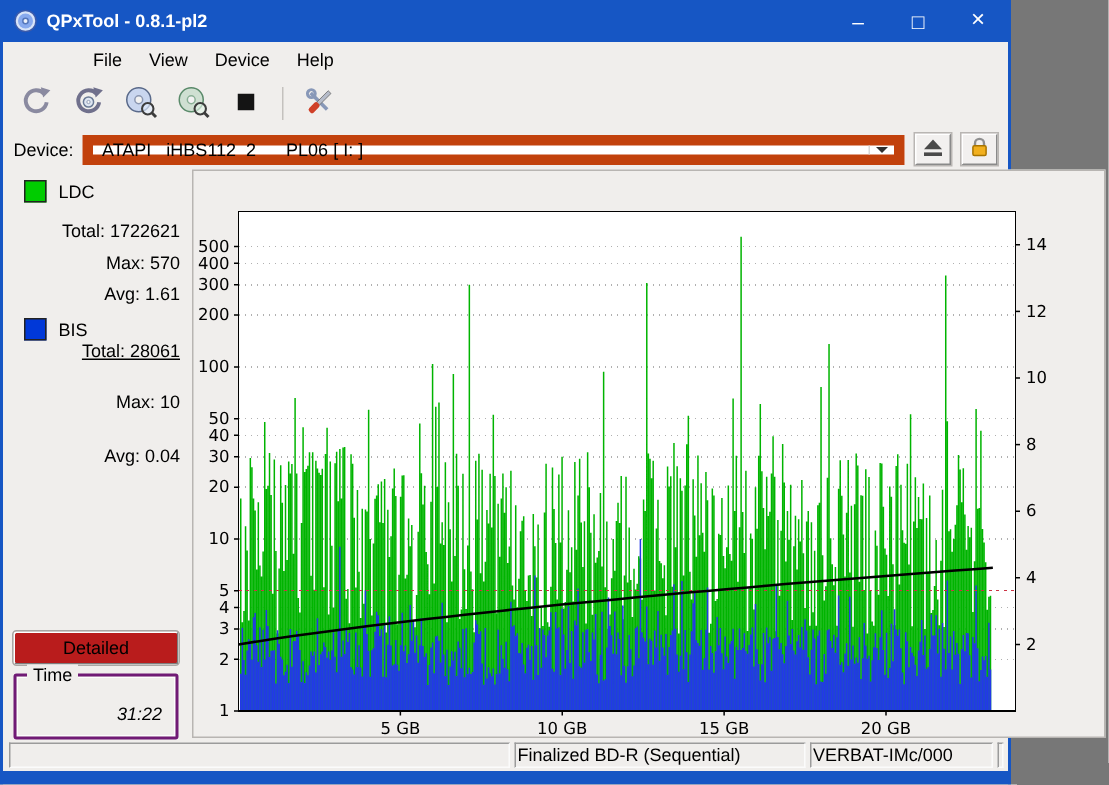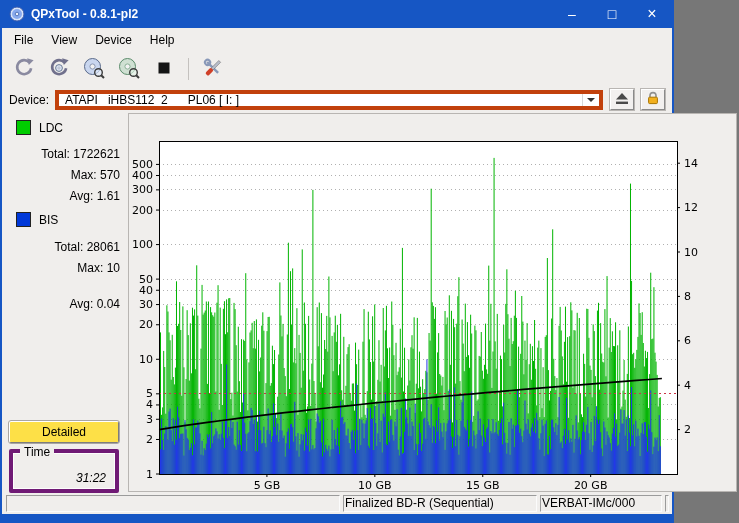--- a/index.html
+++ b/index.html
@@ -8,42 +8,42 @@
   .window{width:674px;height:523px;display:flex;flex-direction:column;background:var(--bg);
           border-left:2px solid var(--blue);border-right:2px solid var(--blue);border-bottom:9px solid var(--blue);}
   
   .titlebar{height:28px;flex:0 0 28px;background:var(--blue);color:#fff;display:flex;align-items:center;padding-left:7px;}
   .titlebar .app-icon{display:flex;align-items:center;margin-right:6px;}
   .titlebar .title{font-weight:bold;font-size:12px;}
   .win-controls{margin-left:auto;display:flex;height:100%;}
   .win-btn{width:40px;height:100%;display:flex;align-items:center;justify-content:center;font-size:14px;color:#fff;cursor:default;}
   .win-btn.close{font-size:16px;}
   
-  .menubar{height:24px;flex:0 0 24px;display:flex;align-items:center;padding-left:3px;background:var(--bg);}
+  .menubar{height:24px;flex:0 0 24px;display:flex;align-items:center;padding-left:3px;background:var(--bg);margin-left:48px;}
   .menu-item{padding:3px 9px;}
   
   .toolbar{height:34px;flex:0 0 34px;display:flex;align-items:center;padding-left:8px;gap:7px;}
   .tool-btn{width:28px;height:28px;display:flex;align-items:center;justify-content:center;}
   .tool-sep{width:1px;height:22px;background:#c4c1be;margin:0 3px;}
   
   .devicebar{height:27px;flex:0 0 27px;display:flex;align-items:center;padding:0 7px;}
   .device-label{margin-right:6px;}
-  .combo{flex:1;height:20px;background:#fff;border:4px solid #c2410c;display:flex;align-items:center;padding-left:6px;position:relative;}
+  .combo{flex:1;height:20px;background:#fff;border:7px solid #c2410c;display:flex;align-items:center;padding-left:6px;position:relative;}
   .combo-value{white-space:pre;overflow:hidden;}
   .combo-arrow-zone{position:absolute;right:0;top:0;width:17px;height:100%;display:flex;align-items:center;justify-content:center;border-left:1px solid #d8d8d8;}
   .combo-arrow{width:0;height:0;border:4px solid transparent;border-top-color:#303030;margin-top:4px;}
   .sq-btn{width:24px;height:21px;margin-left:7px;background:#f2f0ef;border:1px solid;border-color:#fff #8a8a8a #8a8a8a #fff;outline:1px solid #b9b6b3;display:flex;align-items:center;justify-content:center;}
   
   .content{flex:1;display:flex;min-height:0;border-radius:23px;}
   .sidebar{flex:0 0 126px;position:relative;}
   .legend-row{position:absolute;left:14px;display:flex;align-items:center;gap:8px;}
   .swatch{width:15px;height:15px;border:1px solid #222;}
   .stat{position:absolute;right:8px;text-align:right;}
-  .btn{position:absolute;left:7px;width:110px;height:22px;background:#fde047;border:1px solid;border-color:#fff #7d7d7d #7d7d7d #fff;outline:1px solid #a9a6a3;border-radius:2px;display:flex;align-items:center;justify-content:center;}
-  .groupbox{position:absolute;left:7px;width:110px;height:44px;border:4px solid #701a75;box-shadow:inset 0 0 0 1px #fdfdfd;border-radius:2px;}
+  .btn{position:absolute;left:7px;width:110px;height:22px;background:#b91c1c;border:1px solid;border-color:#fff #7d7d7d #7d7d7d #fff;outline:1px solid #a9a6a3;border-radius:2px;display:flex;align-items:center;justify-content:center;}
+  .groupbox{position:absolute;left:7px;width:110px;height:44px;border:2px solid #701a75;box-shadow:inset 0 0 0 1px #fdfdfd;border-radius:2px;}
   .groupbox .legend{position:absolute;top:-8px;left:7px;background:var(--bg);padding:0 4px;}
   .groupbox .value{position:absolute;right:9px;top:18px;font-style:italic;}
   .chartpanel{flex:1;border:1px solid #b8b5b2;background:var(--bg);}
   .chartpanel svg{display:block;}
   .chartpanel svg text{font-family:"DejaVu Sans","Liberation Sans",sans-serif;}
   
   .statusbar{height:22px;flex:0 0 22px;display:flex;align-items:center;padding:2px 4px;gap:3px;}
   .status-panel{height:17px;border:1px solid;border-color:#9b9b9b #fbfbfb #fbfbfb #9b9b9b;display:flex;align-items:center;padding:0 1px;white-space:nowrap;overflow:hidden;}
   .sp1{flex:0 0 334px;} .sp2{flex:0 0 194px;} .sp3{flex:0 0 122px;} .sp4{flex:1;}
 </style>
@@ -172,21 +172,21 @@
         <span>LDC</span>
       </div>
       <div class="stat" style="top:34px;">Total: 1722621</div>
       <div class="stat" style="top:55px;">Max: 570</div>
       <div class="stat" style="top:76px;">Avg: 1.61</div>
 
       <div class="legend-row" style="top:99px;">
         <span class="swatch" style="background: rgb(0, 56, 216);"></span>
         <span>BIS</span>
       </div>
-      <div class="stat" style="top:127px;">Total: 28061</div>
+      <div class="stat" style="top:114px;text-decoration:underline;">Total: 28061</div>
       <div class="stat" style="top:148px;">Max: 10</div>
       <div class="stat" style="top:184px;">Avg: 0.04</div>
 
       <div class="btn" style="top:308px;">Detailed</div>
 
       <div class="groupbox" style="top:336px;">
         <span class="legend">Time</span>
         <span class="value">31:22</span>
       </div>
     </div>

